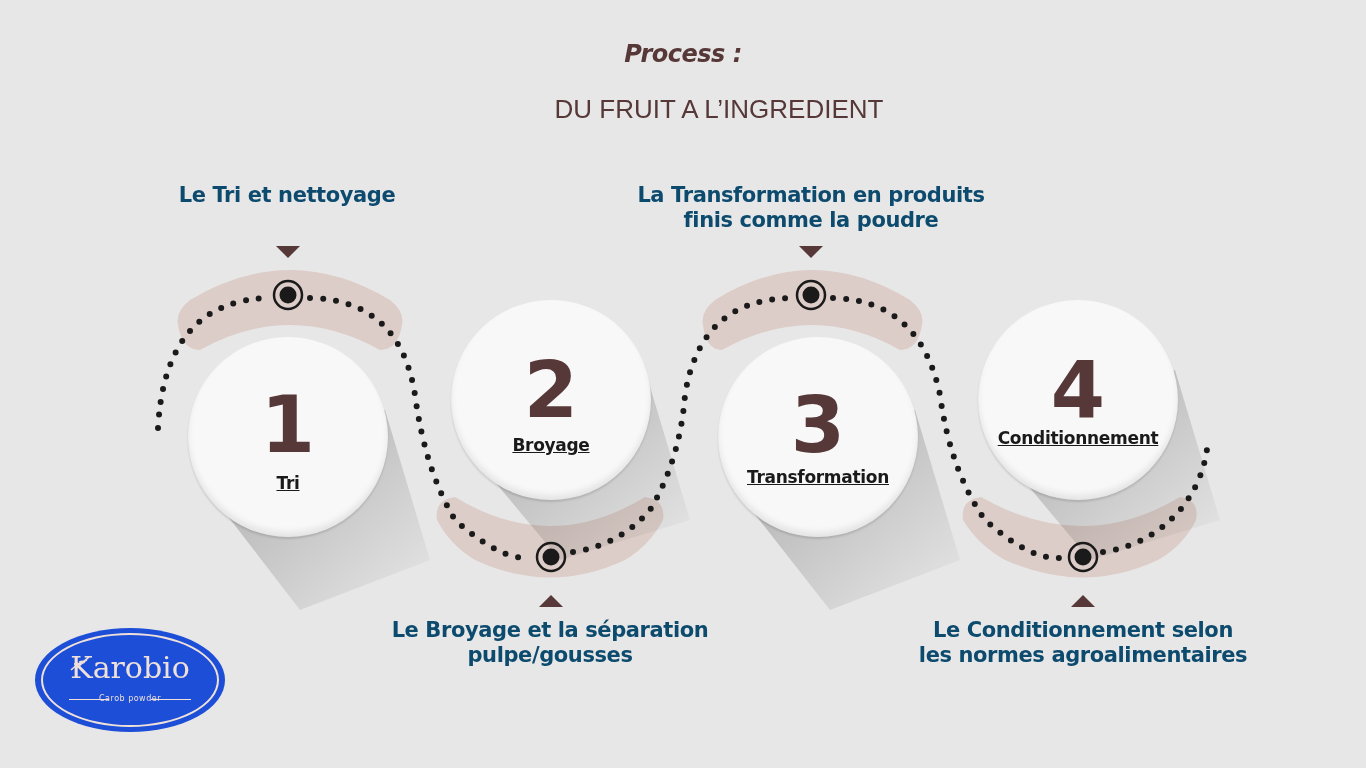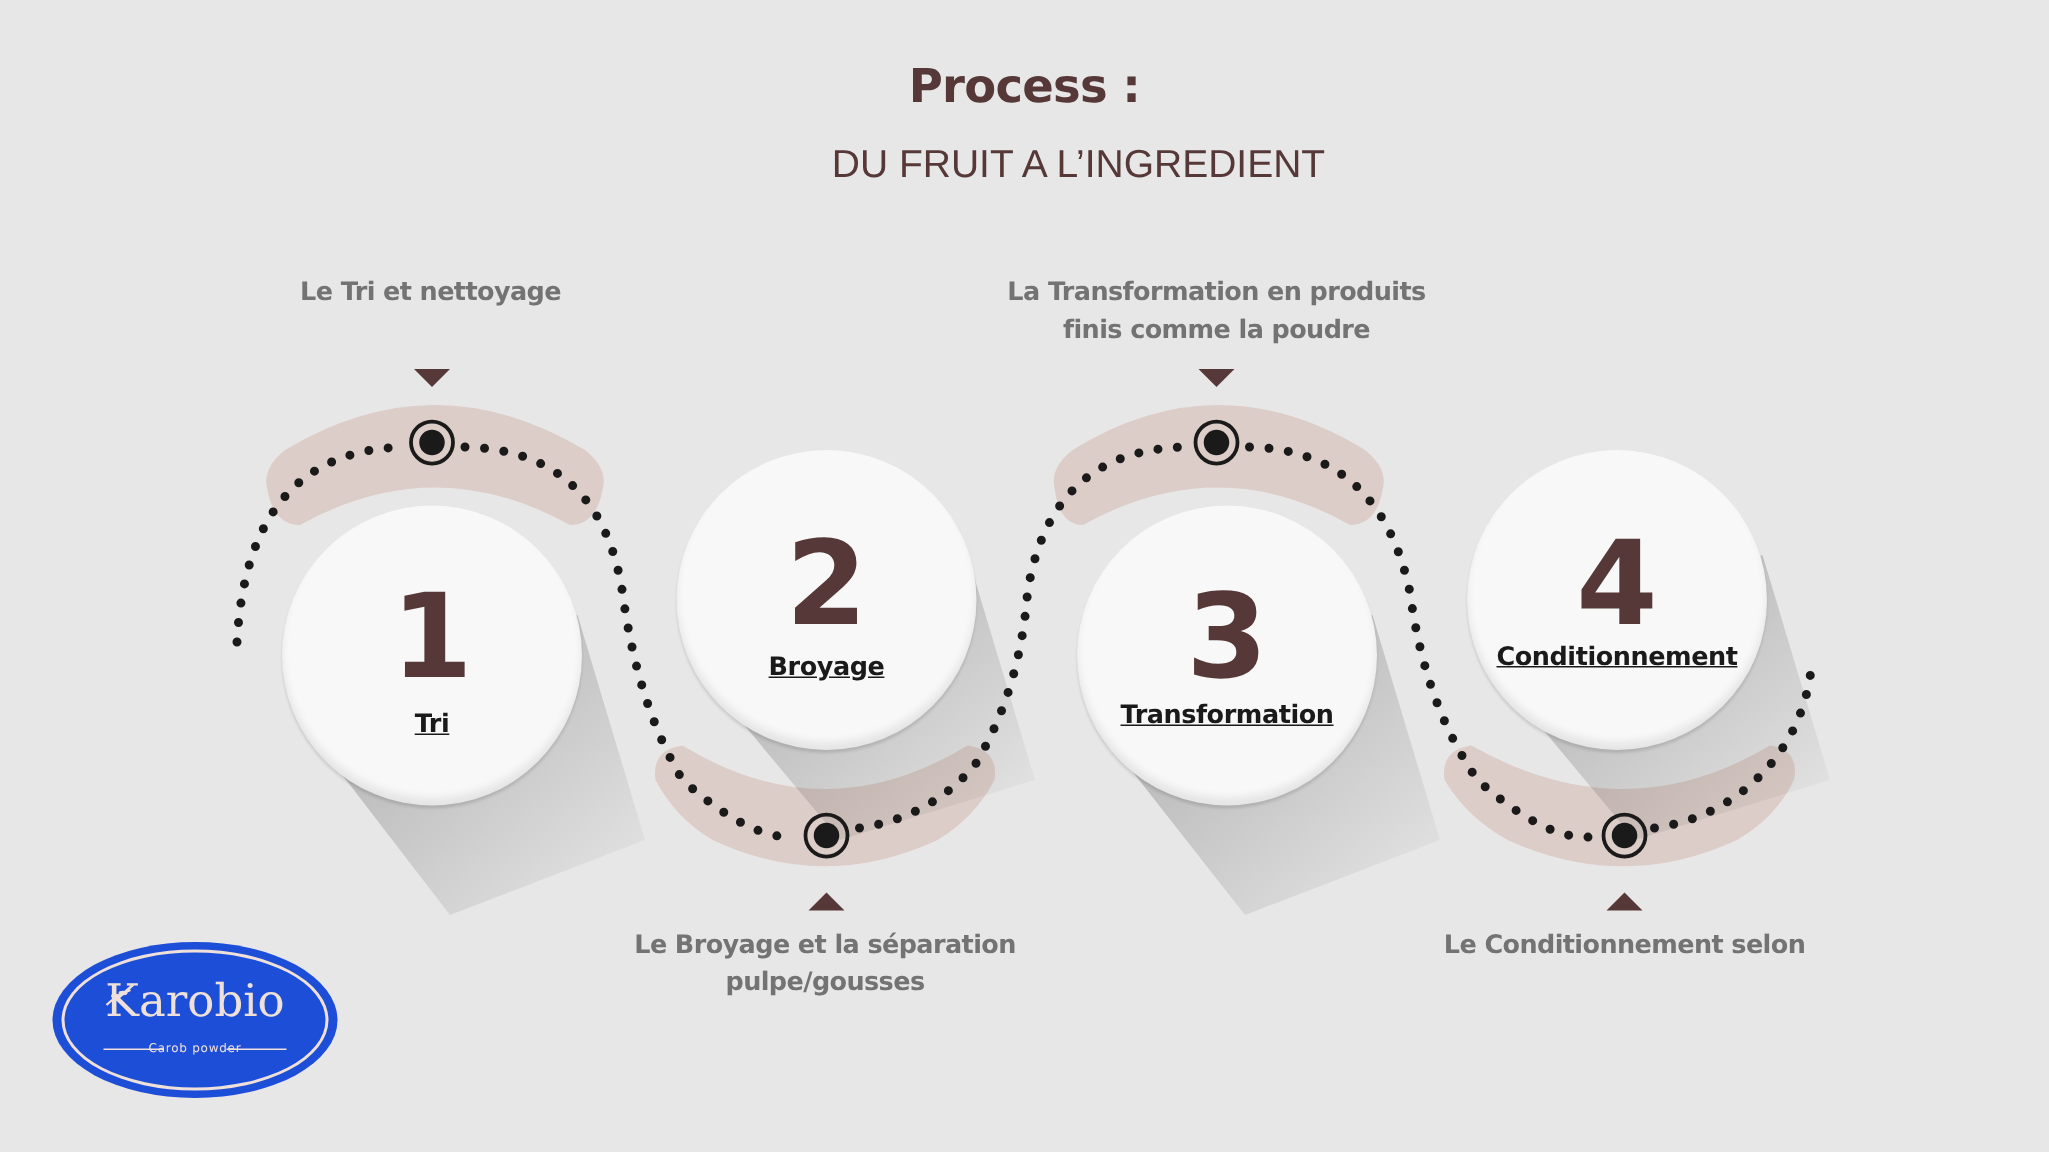--- a/index.html
+++ b/index.html
@@ -1,21 +1,21 @@
 <!DOCTYPE html>
 <html><head>
 <meta charset="utf-8">
 <style>
   html,body{margin:0;padding:0;}
   body{width:1366px;height:768px;background:#e8e7e7;position:relative;overflow:hidden;font-family:"DejaVu Sans","Liberation Sans",sans-serif;color:#563838;}
   .title{position:absolute;left:0;width:1366px;text-align:center;}
-  .t1{top:40px;font-size:31px;font-weight:bold;letter-spacing:-0.5px;}
+  .t1{top:40px;font-size:24px;font-weight:bold;letter-spacing:-0.5px;font-style:italic;}
   .t2{top:94px;font-size:26px;font-weight:normal;letter-spacing:0px;font-family:"Liberation Sans",sans-serif;margin-left:36px;}
   svg.bg{position:absolute;left:0;top:0;}
-  .label{position:absolute;text-align:center;font-weight:bold;font-size:17px;line-height:25px;color:#737373;letter-spacing:-0.4px;}
+  .label{position:absolute;text-align:center;font-weight:bold;font-size:21px;line-height:25px;color:#0c4a6e;letter-spacing:-0.4px;}
   .circle{position:absolute;width:200px;height:200px;border-radius:50%;background:#f8f8f8;box-shadow:inset 0 -5px 6px rgba(0,0,0,0.08),0 2px 2px rgba(0,0,0,0.12);text-align:center;}
   .num{position:absolute;left:0;width:100%;font-size:78px;font-weight:bold;color:#563838;line-height:80px;}
   .cname{position:absolute;left:0;width:100%;font-size:17px;font-weight:bold;color:#1a1a1a;letter-spacing:-0.3px;text-decoration:underline;}
   .logo{position:absolute;left:35px;top:628px;width:190px;height:104px;border-radius:50%;background:#1d4ed8;}
   .logo-ring{position:absolute;left:6px;top:5px;width:174px;height:90px;border-radius:50%;border:2px solid #efe1da;}
   .logo-name{position:absolute;left:0;top:22px;width:100%;text-align:center;font-family:"DejaVu Serif",serif;font-size:30px;color:#efe1da;}
   .logo-sub{position:absolute;left:0;top:66px;width:100%;text-align:center;font-size:8px;color:#efe1da;letter-spacing:0.5px;}
   .logo-line{position:absolute;top:71px;height:1px;width:40px;background:#efe1da;}
 </style>
 </head>
@@ -81,20 +81,21 @@
 <div class="label" style="left:360px;top:618px;width:380px;">
   <div>Le Broyage et la séparation</div>
   <div>pulpe/gousses</div>
 </div>
 <div class="label" style="left:611px;top:183px;width:400px;">
   <div>La Transformation en produits</div>
   <div>finis comme la poudre</div>
 </div>
 <div class="label" style="left:893px;top:618px;width:380px;">
   <div>Le Conditionnement selon</div>
+  <div>les normes agroalimentaires</div>
 </div>
 
 <div class="circle" style="left:188px;top:337px;">
   <div class="num" style="top:48px;">1</div>
   <div class="cname" style="top:136px;">Tri</div>
 </div>
 <div class="circle" style="left:451px;top:300px;">
   <div class="num" style="top:50px;">2</div>
   <div class="cname" style="top:135px;">Broyage</div>
 </div>

